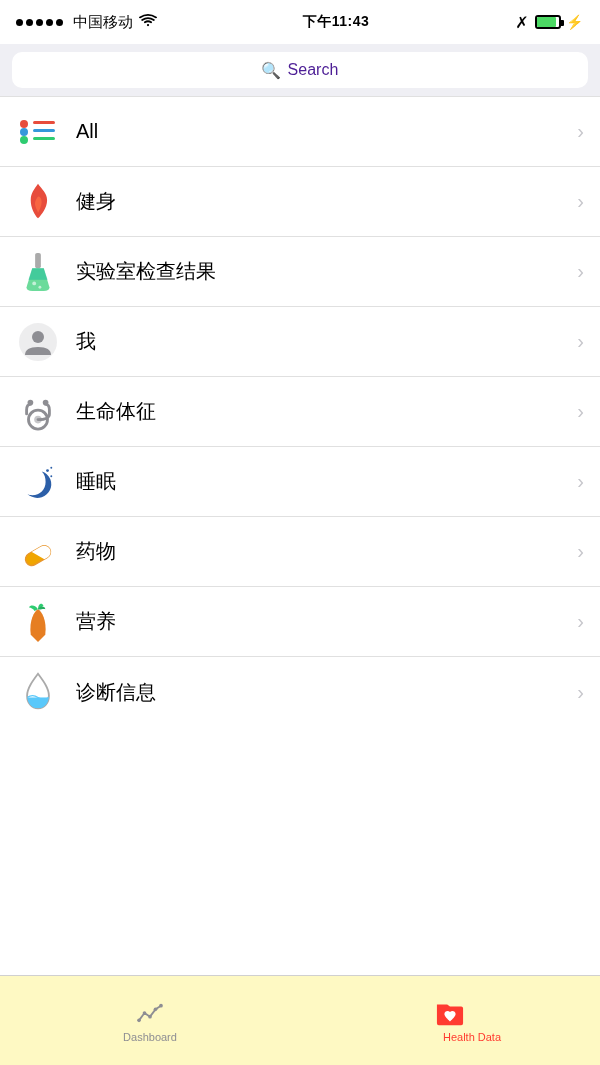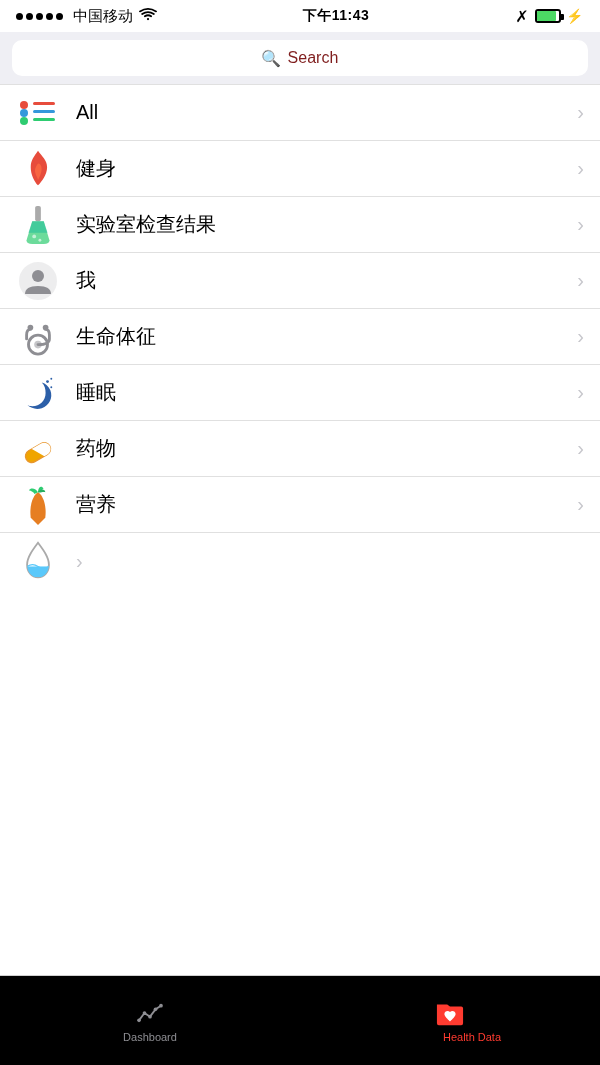--- a/index.html
+++ b/index.html
@@ -6,21 +6,21 @@
     body {
       width: 600px;
       height: 1065px;
       background: #fff;
       font-family: -apple-system, 'PingFang SC', 'Helvetica Neue', sans-serif;
       overflow: hidden;
     }
 
     
     .status-bar {
-      height: 32px;
+      height: 44px;
       background: #fff;
       display: flex;
       align-items: center;
       justify-content: space-between;
       padding: 0 16px;
       font-size: 15px;
       font-weight: 500;
     }
     .status-left {
       display: flex;
@@ -72,32 +72,32 @@
     .search-bar {
       background: #fff;
       border-radius: 10px;
       height: 36px;
       display: flex;
       align-items: center;
       justify-content: center;
       gap: 6px;
     }
     .search-icon-unicode { color: #8e8e93; font-size: 16px; }
-    .search-placeholder { color: #7f1d1d; font-size: 16px; }
+    .search-placeholder { color: #4c1d95; font-size: 16px; }
 
     
     .list-container {
       background: #fff;
       flex: 1;
     }
     .list-item {
       display: flex;
       align-items: center;
       padding: 4px 16px;
-      height: 56px;
+      height: 70px;
       border-bottom: 1px solid #e0e0e0;
       position: relative;
       cursor: pointer;
     }
     .list-icon {
       width: 44px;
       height: 44px;
       display: flex;
       align-items: center;
       justify-content: center;
@@ -114,21 +114,21 @@
       font-size: 20px;
     }
 
     
     .tab-bar {
       position: absolute;
       bottom: 0;
       left: 0;
       width: 600px;
       height: 90px;
-      background: #000000;
+      background: #fef9c3;
       border-top: 1px solid #d0d0d0;
       display: flex;
       align-items: stretch;
     }
     .tab-item {
       flex: 1;
       display: flex;
       flex-direction: column;
       align-items: center;
       justify-content: center;
@@ -325,20 +325,21 @@
 
         <path d="M18 2 C12 10 6 18 6 26 C6 34 11 40 18 40 C25 40 30 34 30 26 C30 18 24 10 18 2 Z" fill="none" stroke="#aaa" stroke-width="2"></path>
 
         <clipPath id="drop-clip">
           <path d="M18 2 C12 10 6 18 6 26 C6 34 11 40 18 40 C25 40 30 34 30 26 C30 18 24 10 18 2 Z"></path>
         </clipPath>
         <rect x="6" y="28" width="24" height="12" fill="#5ac8fa" clip-path="url(#drop-clip)"></rect>
         <path d="M6 28 Q12 24 18 28 Q24 32 30 28" fill="none" stroke="#5ac8fa" stroke-width="1.5" clip-path="url(#drop-clip)"></path>
       </svg>
     </div>
+    <span class="list-label">诊断信息</span>
     <span class="chevron">›</span>
   </div>
 
 </div>
 
 <div class="tab-bar">
 
   <div class="tab-item">
     <div class="tab-icon-area">
       <svg width="26" height="22" viewBox="0 0 28 24">

